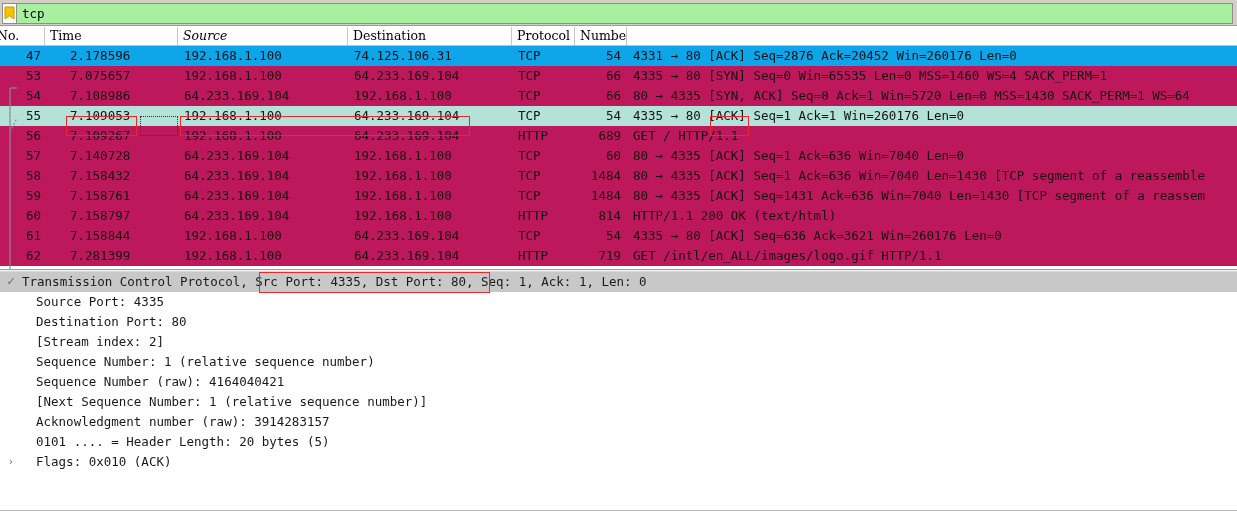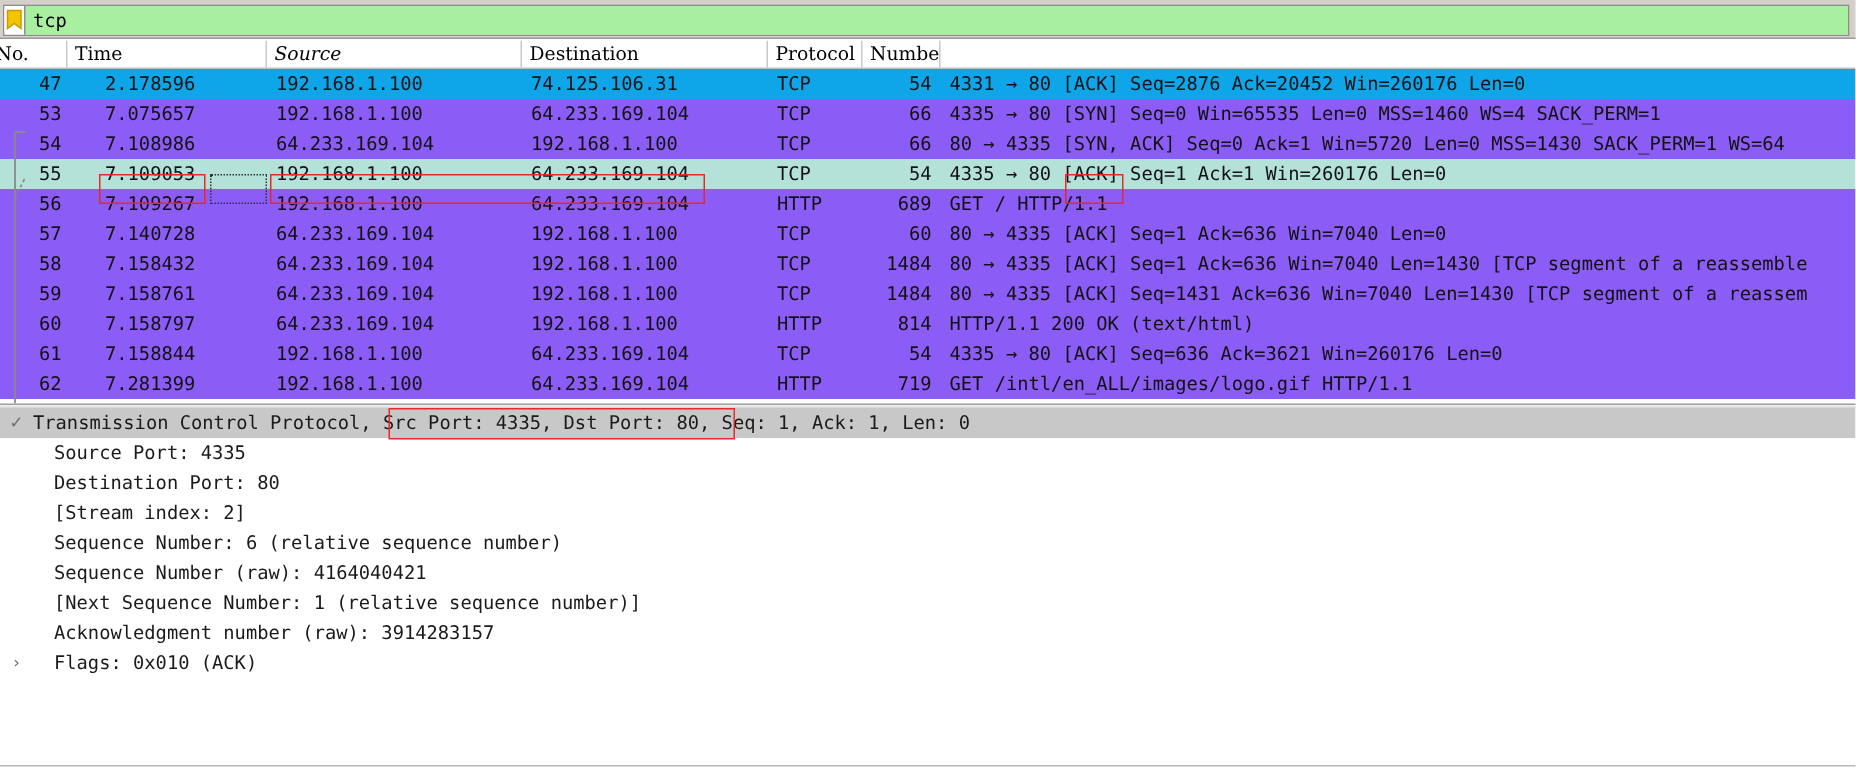--- a/index.html
+++ b/index.html
@@ -57,21 +57,21 @@
     overflow:hidden;white-space:nowrap;
   }
 
   .prow{
     position:relative;height:20px;line-height:20px;
     white-space:nowrap;overflow:hidden;
     font-family:"DejaVu Sans Mono","Liberation Mono",monospace;
     font-size:12.5px;color:#121212;
   }
   .prow.k-green{background:#0ea5e9;}
-  .prow.k-lime{background:#8b5cf6;}
+  .prow.k-lime{background:#be185d;}
   .prow.k-sel{background:#b4e2d8;}
   .cell{position:absolute;top:0;height:20px;overflow:hidden;white-space:nowrap;box-sizing:border-box;}
   .cell.r{text-align:right;padding-right:4px;}
   .cell.l{text-align:left;padding-left:4px;}
 
   
   .relline{position:absolute;left:0;top:0;width:14px;height:100%;pointer-events:none;}
 
   
   .redbox{position:absolute;border:1.4px solid #e8292b;box-sizing:border-box;pointer-events:none;}
@@ -260,33 +260,37 @@
         <div class="drow">
           <div class="dtwisty"></div>
           <div class="dtext ind1">Destination Port: 80</div>
         </div>
         <div class="drow">
           <div class="dtwisty"></div>
           <div class="dtext ind1">[Stream index: 2]</div>
         </div>
         <div class="drow">
           <div class="dtwisty"></div>
-          <div class="dtext ind1">Sequence Number: 6    (relative sequence number)</div>
+          <div class="dtext ind1">Sequence Number: 1    (relative sequence number)</div>
         </div>
         <div class="drow">
           <div class="dtwisty"></div>
           <div class="dtext ind1">Sequence Number (raw): 4164040421</div>
         </div>
         <div class="drow">
           <div class="dtwisty"></div>
           <div class="dtext ind1">[Next Sequence Number: 1    (relative sequence number)]</div>
         </div>
         <div class="drow">
           <div class="dtwisty"></div>
           <div class="dtext ind1">Acknowledgment number (raw): 3914283157</div>
+        </div>
+        <div class="drow">
+          <div class="dtwisty"></div>
+          <div class="dtext ind1">0101 .... = Header Length: 20 bytes (5)</div>
         </div>
         <div class="drow">
           <div class="dtwisty">›</div>
           <div class="dtext ind1">Flags: 0x010 (ACK)</div>
         </div>
       </div>
 
     <div class="redbox" style="left:259px;top:0px;width:231px;height:21px;"></div>
 
   </div>

